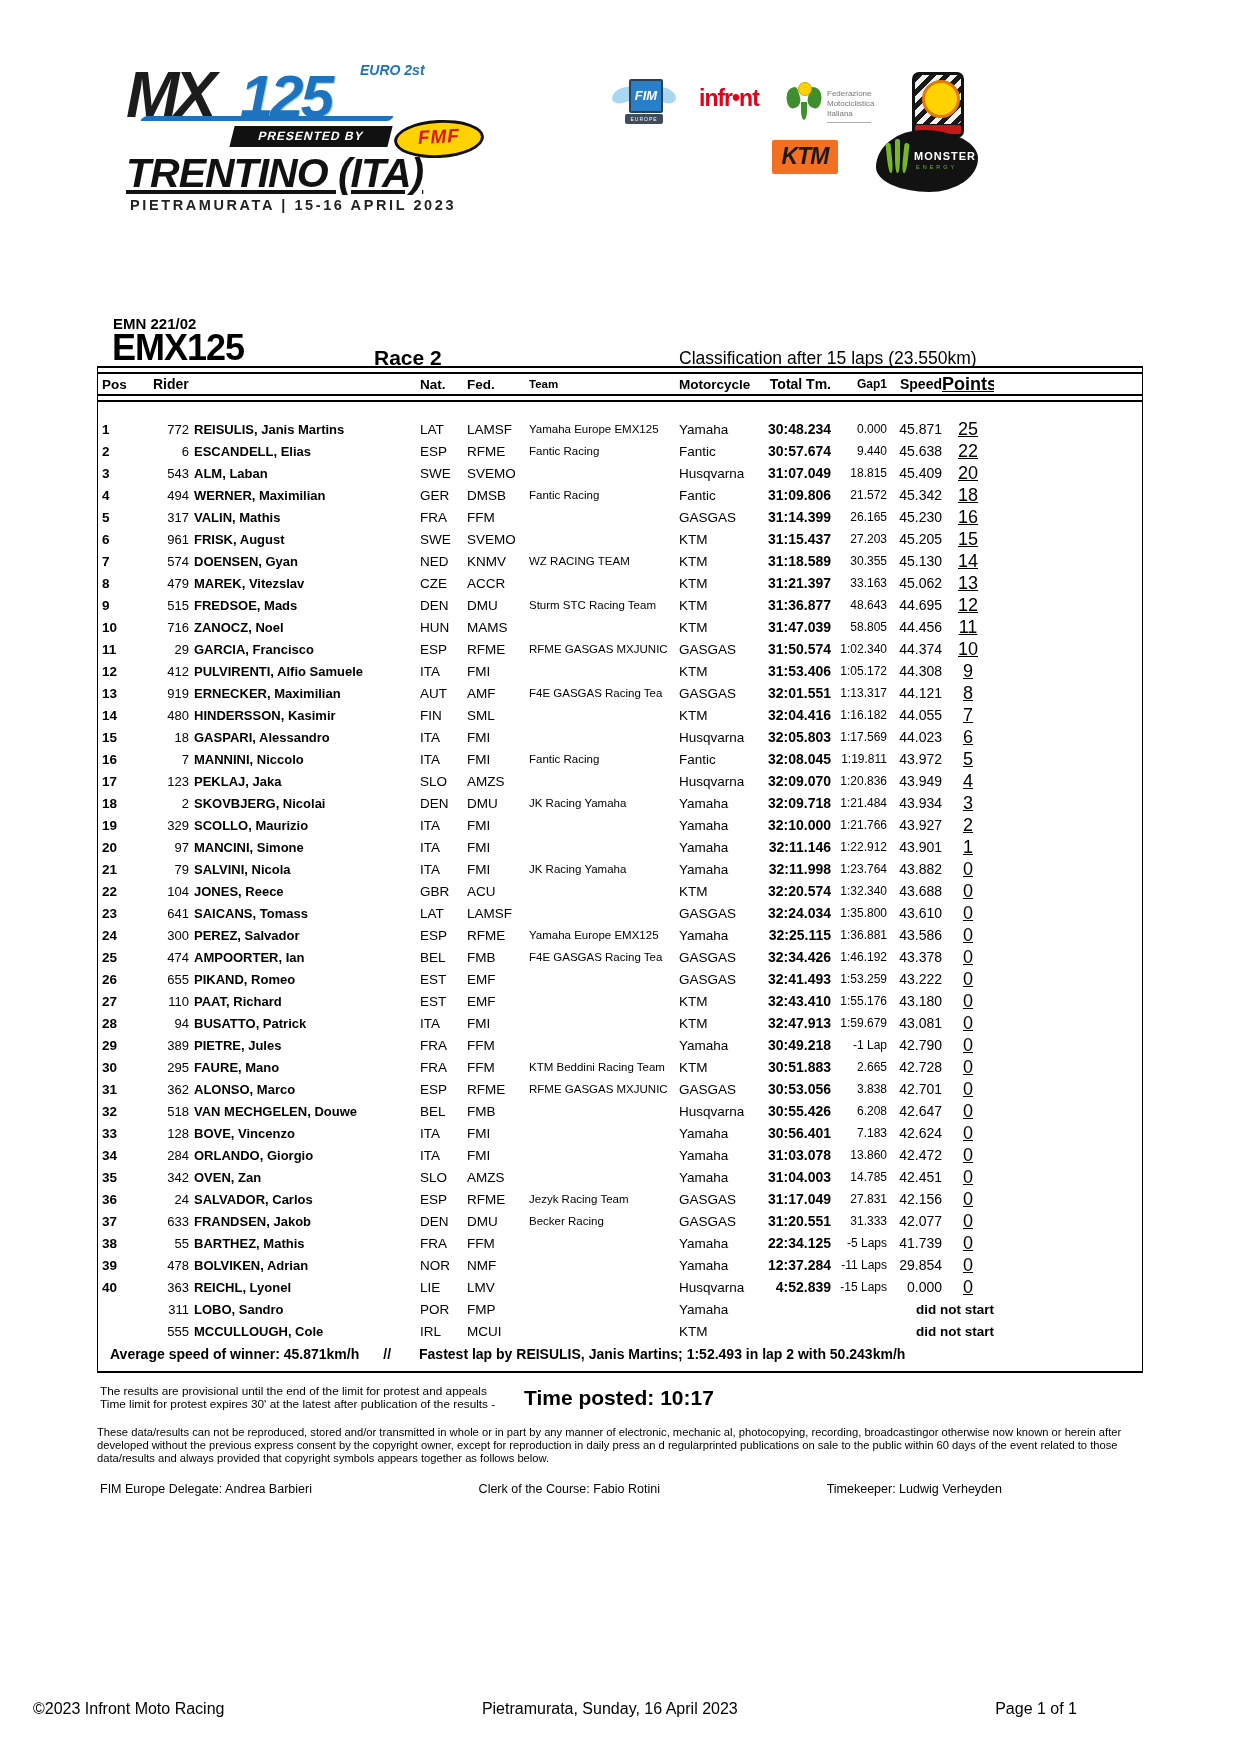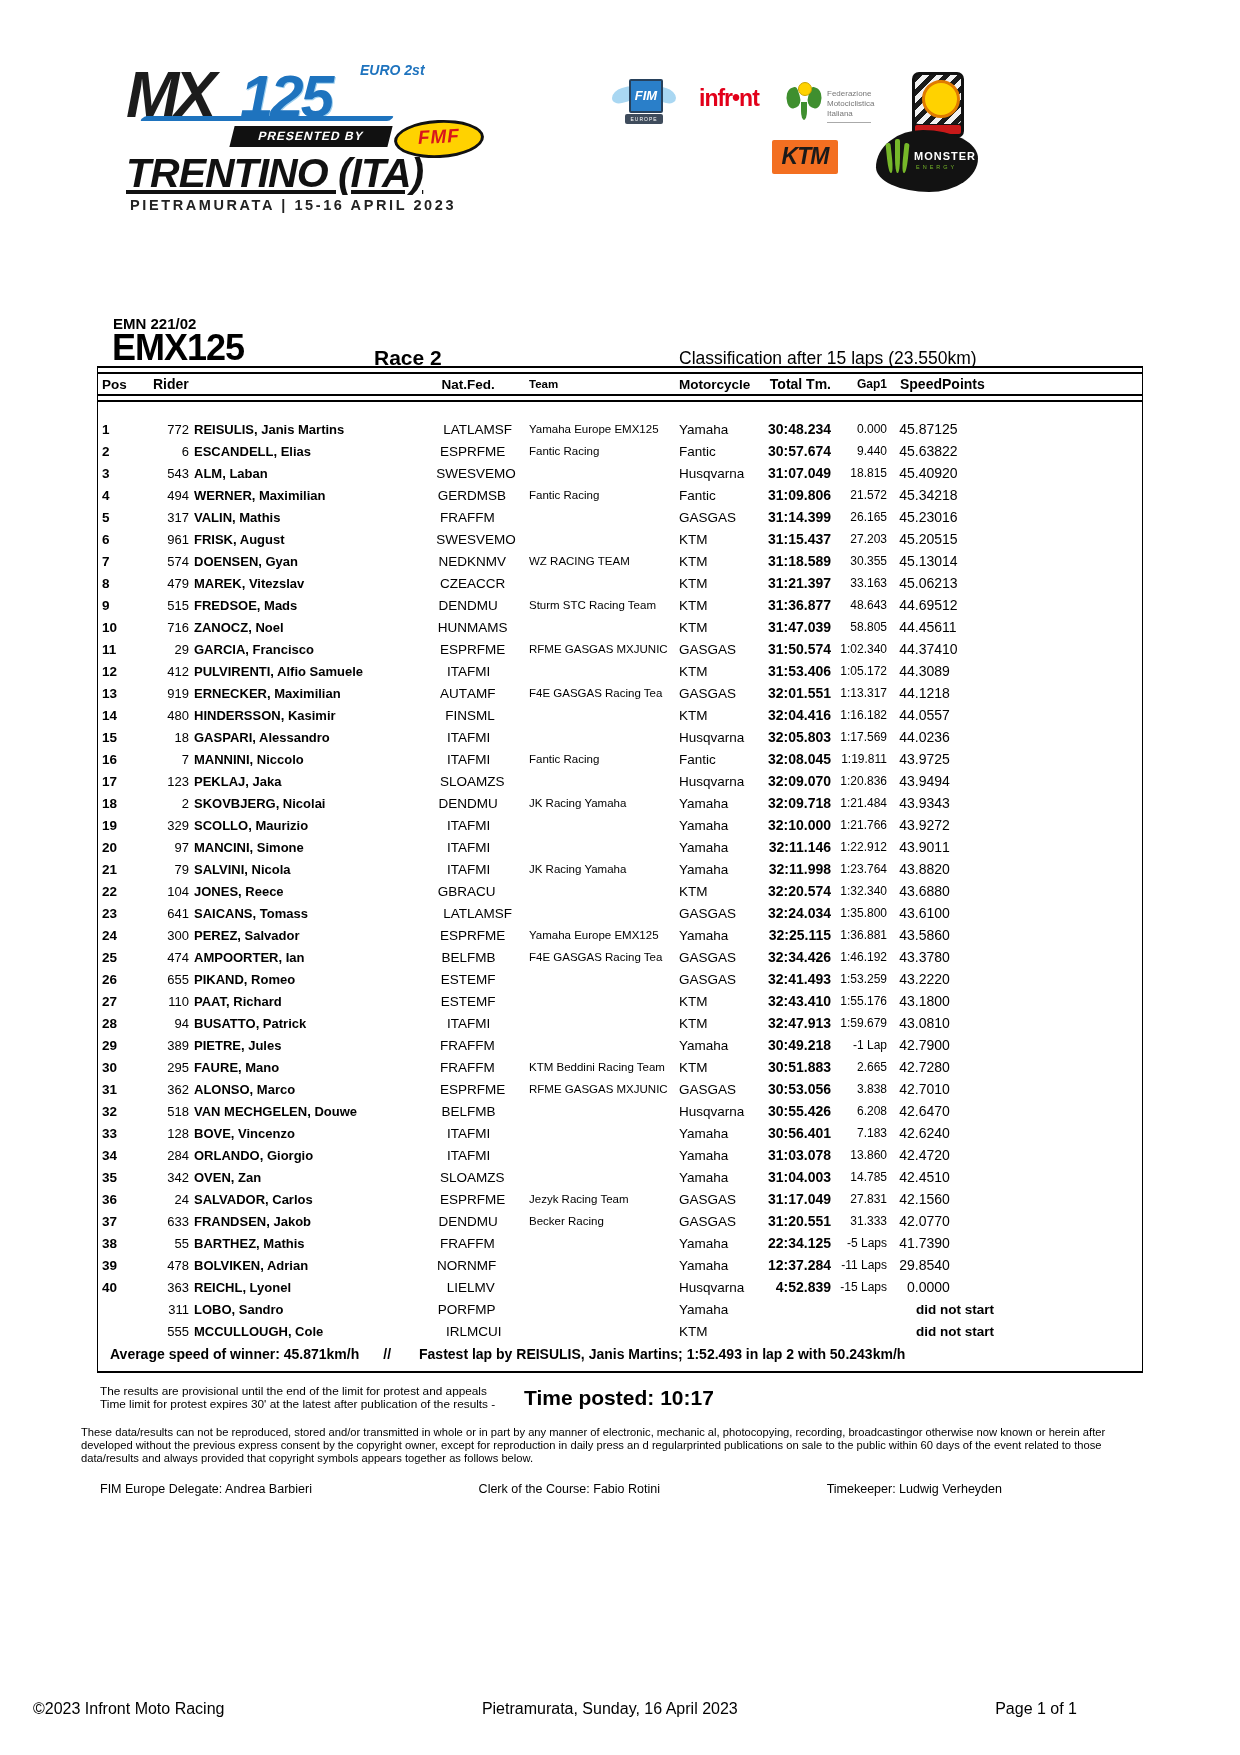--- a/index.html
+++ b/index.html
@@ -77,37 +77,37 @@
   .tbox-side{position:absolute;top:366px;height:1006px;width:1px;background:#000;}
   .tbox-l{left:97px;} .tbox-r{left:1142px;}
 
   .thead{position:absolute;left:97px;top:375px;width:1046px;display:flex;font-weight:bold;font-size:14px;height:18px;align-items:center;}
   .rows{position:absolute;left:97px;top:418px;width:1046px;}
   .trow{display:flex;height:22px;align-items:center;}
   .cell{white-space:nowrap;overflow:hidden;}
   .c-pos{width:56px;padding-left:5px;box-sizing:border-box;font-weight:bold;font-size:13.5px;}
   .c-num{width:36px;text-align:right;font-size:13px;}
   .c-rider{width:231px;padding-left:5px;box-sizing:border-box;font-weight:bold;font-size:13px;}
-  .c-nat{width:47px;font-size:13.5px;text-align:right;}
+  .c-nat{width:47px;font-size:13.5px;}
   .c-fed{width:62px;font-size:13.5px;}
   .c-team{width:150px;font-size:11.5px;}
   .c-moto{width:88px;font-size:13.5px;}
   .c-total{width:64px;text-align:right;font-weight:bold;font-size:14px;}
   .c-gap{width:56px;text-align:right;font-size:12px;}
   .c-speed{width:55px;text-align:right;font-size:14px;}
-  .c-points{width:52px;text-align:left;font-size:14px;}
+  .c-points{width:52px;text-align:center;font-size:18px;text-decoration:underline;}
   .c-status{width:163px;text-align:right;font-weight:bold;font-size:13.5px;}
   .h-rider{width:267px;}
 
   
   .avg-line{position:absolute;left:97px;top:1346px;width:1046px;font-size:14px;font-weight:bold;display:flex;}
   .avg-line .s1{margin-left:13px;} .avg-line .s2{margin-left:24px;} .avg-line .s3{margin-left:28px;}
   .notes{position:absolute;left:100px;top:1385px;font-size:11.8px;line-height:13px;}
   .time-posted{position:absolute;left:524px;top:1386px;font-size:21px;font-weight:bold;}
-  .disclaimer{position:absolute;left:81px;top:1426px;width:1045px;font-size:11.2px;line-height:12.8px;}
+  .disclaimer{position:absolute;left:97px;top:1426px;width:1045px;font-size:11.2px;line-height:12.8px;}
   .officials{position:absolute;left:100px;top:1482px;width:902px;display:flex;justify-content:space-between;font-size:12.5px;}
   .page-footer{position:absolute;left:33px;top:1700px;width:1044px;display:flex;justify-content:space-between;font-size:16px;}
 </style>
 </head>
 <body>
 
 <div class="page">
 
   <div class="mxlogo">
     <span class="mx-mx">MX</span>

